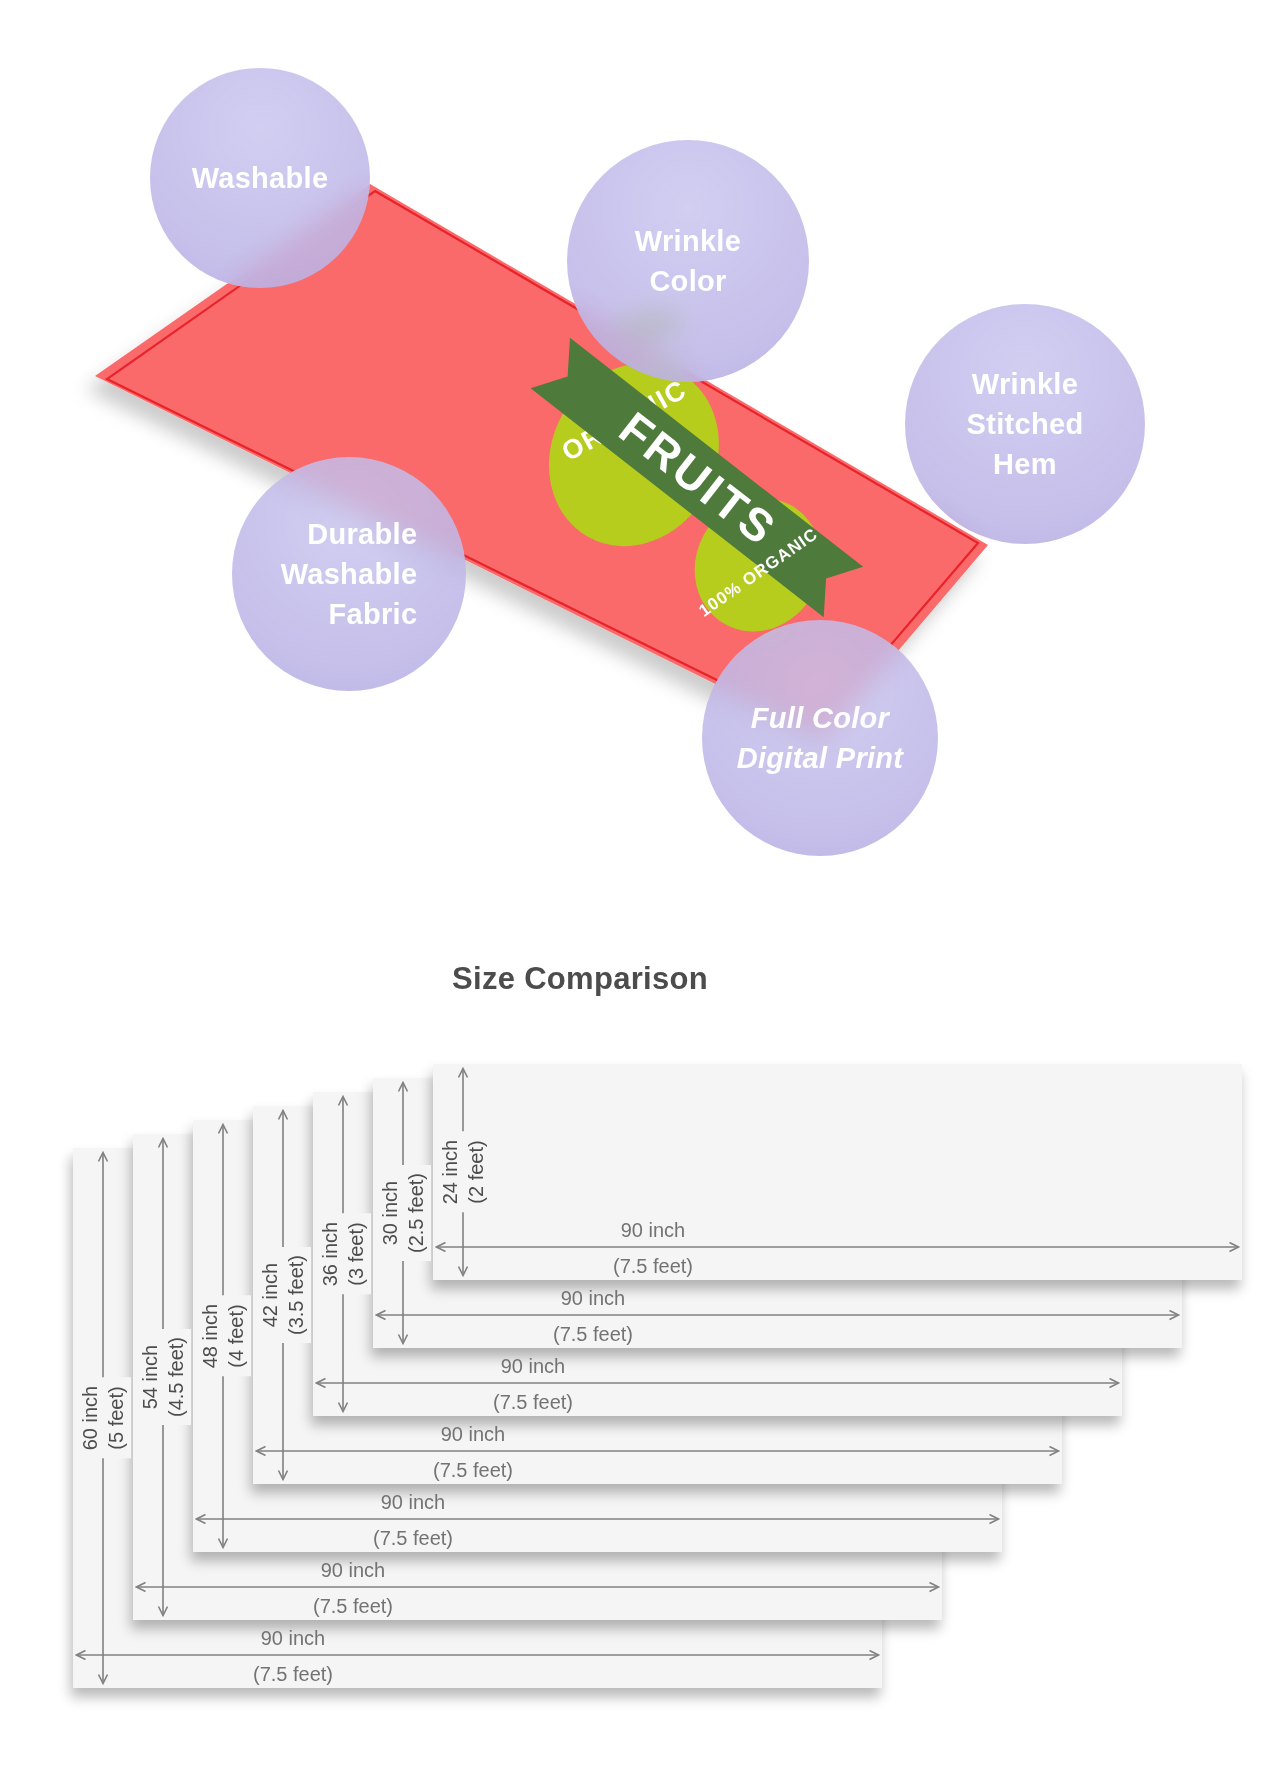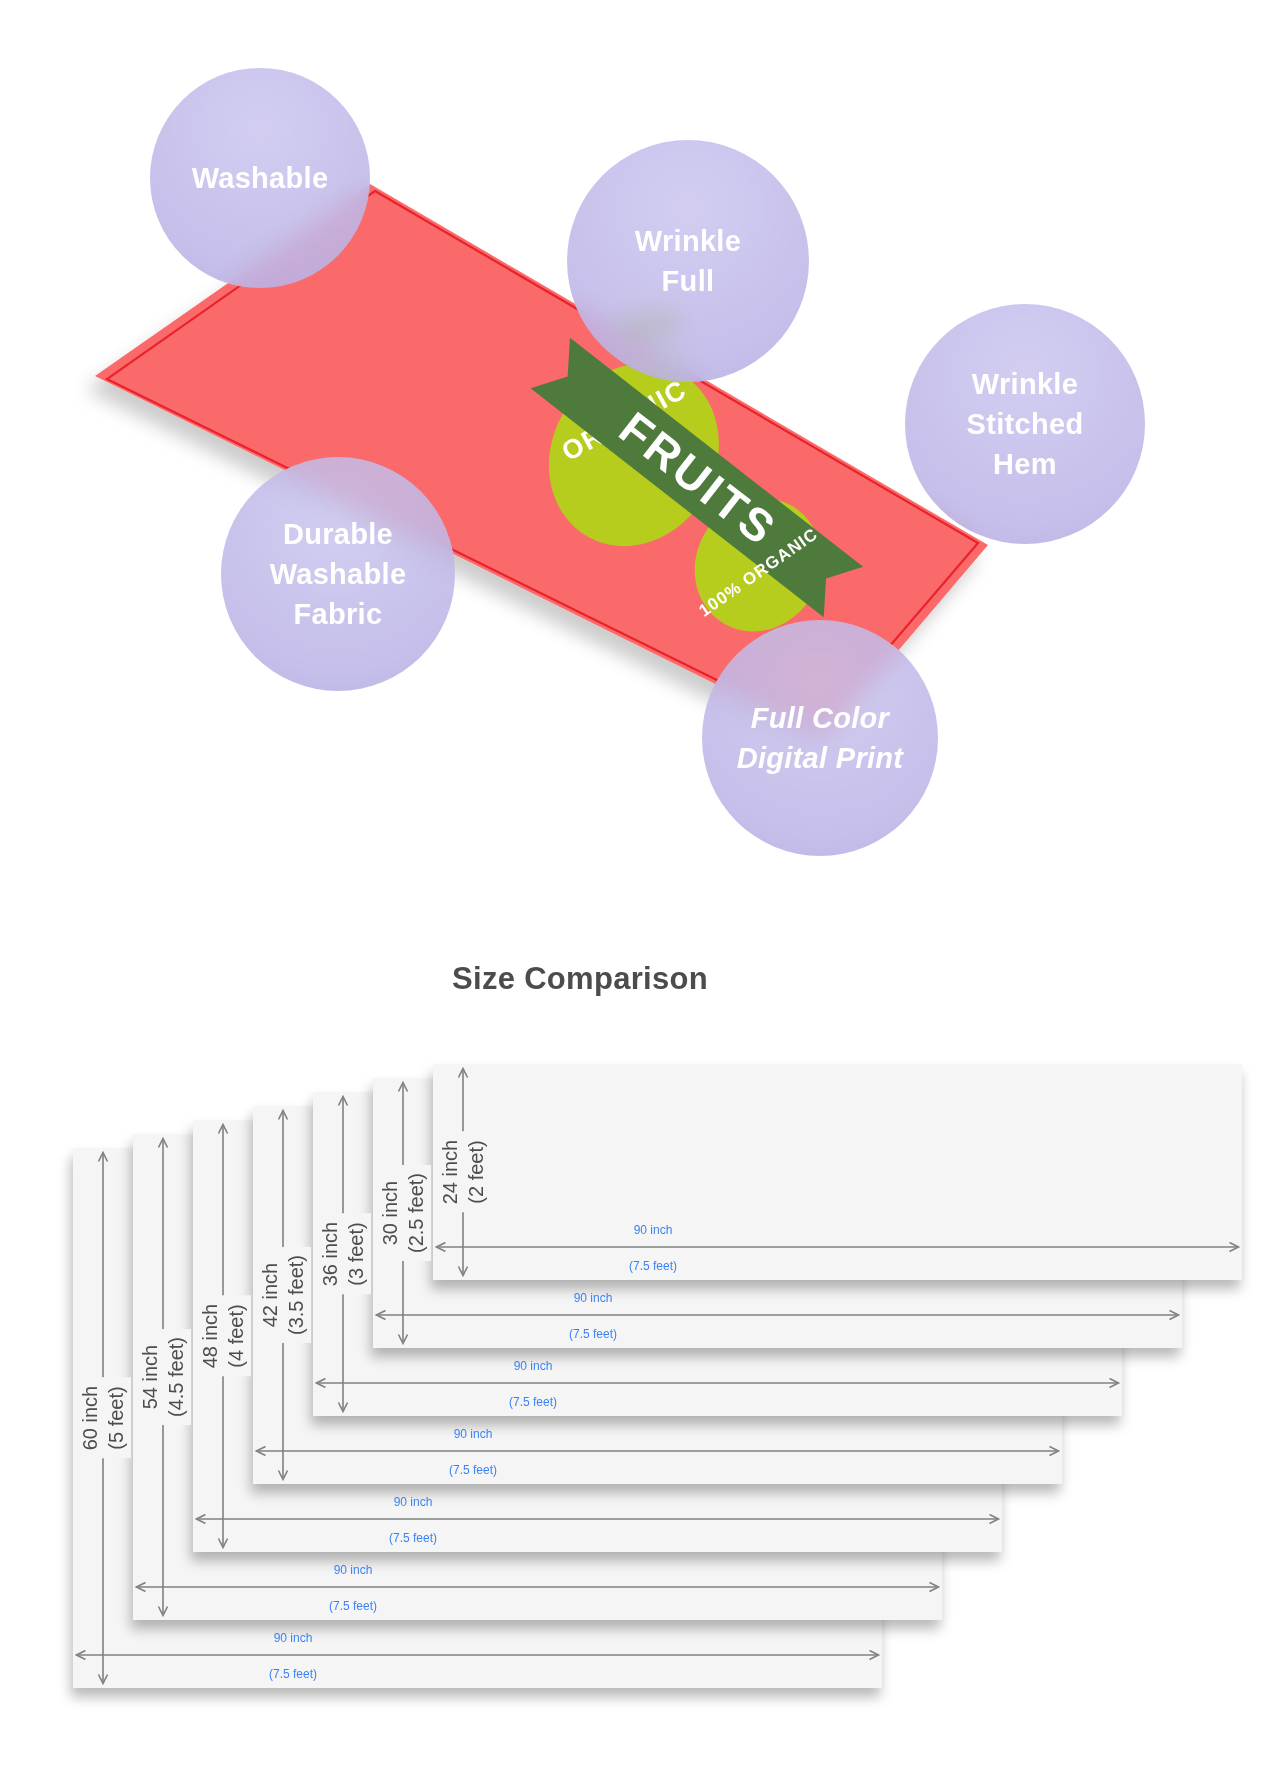--- a/index.html
+++ b/index.html
@@ -28,21 +28,21 @@
     box-shadow:-2px 9px 12px rgba(0,0,0,0.28);
   }
   .arrow-layer{position:absolute; left:0; top:0; pointer-events:none;}
   .vlabel{
     position:absolute; transform:translate(-50%,-50%) rotate(-90deg);
     background:#f5f5f6; text-align:center; white-space:nowrap;
     font-size:20px; line-height:26px; color:#4d4d4d; padding:2px 8px;
   }
   .hlabel{
     position:absolute; transform:translate(-50%,-50%);
-    font-size:12px; color:#3b82f6; white-space:nowrap;
+    font-size:20px; color:#737373; white-space:nowrap;
   }
 </style>
 </head>
 <body>
 
 <div class="canvas">
 
   <section style="height:900px;">
     <svg class="runner-svg" width="1274" height="920" viewBox="0 0 1274 920">
       <defs>
@@ -69,31 +69,31 @@
     </svg>
     <div id="bubbles">
         <div class="bubble" style="left: 150px; top: 68px; width: 220px; height: 220px;">
           <div>
             <div>Washable</div>
           </div>
         </div>
         <div class="bubble" style="left: 567px; top: 140px; width: 242px; height: 242px;">
           <div>
             <div>Wrinkle</div>
-            <div>Full</div>
+            <div>Color</div>
           </div>
         </div>
         <div class="bubble" style="left: 905px; top: 304px; width: 240px; height: 240px;">
           <div>
             <div>Wrinkle</div>
             <div>Stitched</div>
             <div>Hem</div>
           </div>
         </div>
-        <div class="bubble" style="left: 221px; top: 457px; width: 234px; height: 234px;">
+        <div class="bubble" style="left: 232px; top: 457px; width: 234px; height: 234px; text-align: right;">
           <div>
             <div>Durable</div>
             <div>Washable</div>
             <div>Fabric</div>
           </div>
         </div>
         <div class="bubble" style="left: 702px; top: 620px; width: 236px; height: 236px; font-style: italic;">
           <div>
             <div>Full Color</div>
             <div>Digital Print</div>

